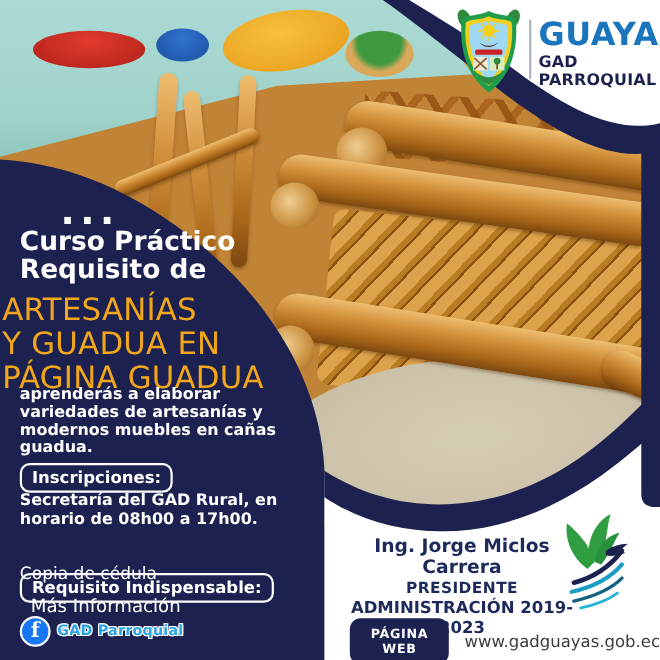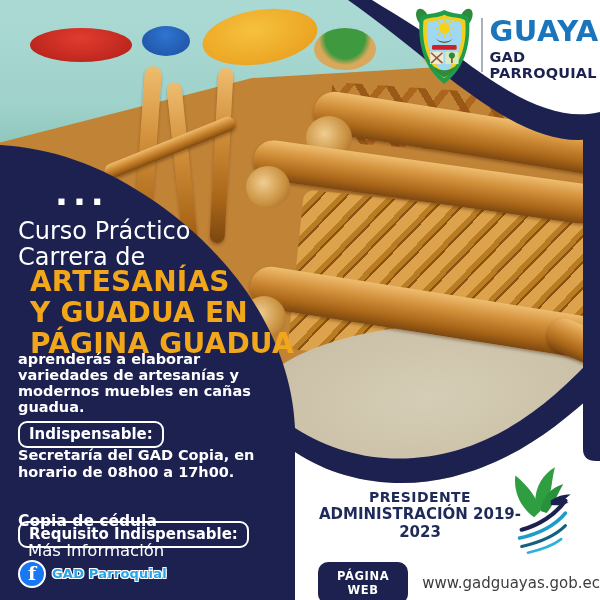--- a/index.html
+++ b/index.html
@@ -33,28 +33,28 @@
   
   svg.overlay{position:absolute;inset:0;width:600px;height:600px;}
   
   .banner{position:absolute;left:414px;top:4px;display:flex;align-items:flex-start;}
   .crest{width:66px;height:86px;}
   .divider{width:2px;height:54px;background:#a9b3bf;margin:14px 7px 0 6px;}
   .brand-name{font-size:29px;font-weight:800;color:#1b75bc;letter-spacing:.5px;line-height:30px;margin-top:12px;}
   .brand-sub{font-size:14.5px;font-weight:800;color:#1c2150;letter-spacing:.2px;margin-top:3px;}
   
   .dots{position:absolute;left:55px;top:183px;color:#fff;font-size:34px;font-weight:800;letter-spacing:5px;line-height:20px;}
-  .course{position:absolute;left:18px;top:218px;color:#fff;font-size:24px;font-weight:400;line-height:26px;}
-  .title{position:absolute;left:30px;top:266px;color:#f2a71b;font-size:28px;font-weight:700;line-height:31px;letter-spacing:.2px;}
+  .course{position:absolute;left:18px;top:206px;color:#fff;font-size:24px;font-weight:700;line-height:26px;}
+  .title{position:absolute;left:2px;top:266px;color:#f2a71b;font-size:28px;font-weight:400;line-height:31px;letter-spacing:.2px;}
   .descr{position:absolute;left:18px;top:351px;width:276px;color:#fff;font-size:14.5px;font-weight:700;line-height:16px;}
   .tagbox{display:inline-block;border:2px solid #fff;border-radius:9px;padding:2px 9px 3px;color:#fff;font-size:15px;font-weight:800;}
   .insc-box{position:absolute;left:18px;top:421px;}
   .insc-det{position:absolute;left:18px;top:447px;color:#fff;font-size:14.5px;font-weight:700;line-height:16.5px;}
   .req-box{position:absolute;left:18px;top:486px;margin-top:35px;}
-  .req-det{position:absolute;left:18px;top:512px;color:#fff;font-size:15.5px;font-weight:700;}
+  .req-det{position:absolute;left:18px;top:512px;color:#fff;font-size:15.5px;font-weight:400;}
   .masinfo{position:absolute;left:28px;top:541px;color:#fff;font-size:16.5px;font-weight:400;}
   .fbrow{position:absolute;left:18px;top:560px;display:flex;align-items:center;gap:6px;cursor:pointer;}
   .fbicon{width:28px;height:28px;border-radius:50%;background:#1877f2;border:2px solid #fff;
     color:#fff;font-weight:800;font-size:19px;display:flex;align-items:center;justify-content:center;
     font-family:"DejaVu Serif",serif;line-height:1;padding-bottom:2px;box-sizing:border-box;}
   .fbtext{color:#2ba3e8;font-size:13px;font-weight:800;line-height:14px;letter-spacing:.2px;
     text-shadow:-1px -1px 0 #fff,1px -1px 0 #fff,-1px 1px 0 #fff,1px 1px 0 #fff,0 1px 0 #fff,0 -1px 0 #fff;}
   
   .president{position:absolute;left:312px;top:488px;width:216px;text-align:center;color:#1e2a5a;}
   .pres-name{font-size:17px;font-weight:600;line-height:19px;}
@@ -141,51 +141,52 @@
     <div class="divider"></div>
     <div>
       <div class="brand-name">GUAYAS</div>
       <div class="brand-sub">GAD PARROQUIAL</div>
     </div>
   </div>
 
   <div class="dots">...</div>
   <div class="course">
     <div>Curso Práctico</div>
-    <div>Carrera de</div>
+    <div>Requisito de</div>
   </div>
   <div class="title">
     <div>ARTESANÍAS</div>
     <div>Y GUADUA EN</div>
     <div>PÁGINA GUADUA</div>
   </div>
   <div class="descr">aprenderás a elaborar variedades de artesanías y modernos muebles en cañas guadua.</div>
 
   <div class="insc-box">
-    <span class="tagbox">Indispensable:</span>
+    <span class="tagbox">Inscripciones:</span>
   </div>
   <div class="insc-det">
-    <div>Secretaría del GAD Copia, en</div>
+    <div>Secretaría del GAD Rural, en</div>
     <div>horario de 08h00 a 17h00.</div>
   </div>
 
   <div class="req-box">
     <span class="tagbox">Requisito Indispensable:</span>
   </div>
   <div class="req-det">Copia de cédula</div>
 
   <div class="masinfo">Más Información</div>
   <div class="fbrow">
     <div class="fbicon">f</div>
     <div class="fbtext">
       <div>GAD Parroquial</div>
     </div>
   </div>
 
   <div class="president">
+    <div class="pres-name">Ing. Jorge Miclos Carrera</div>
     <div class="pres-role">PRESIDENTE</div>
     <div class="pres-adm">ADMINISTRACIÓN 2019-2023</div>
   </div>
 
   <svg class="bird" viewBox="0 0 72 88">
     <path d="M30,46 C26,26 34,10 48,2 C44,16 46,26 38,40 Z" fill="#2f9e41"></path>
     <path d="M28,50 C14,40 8,24 10,10 C22,20 30,30 34,44 Z" fill="#2f9e41"></path>
     <path d="M34,44 C36,30 44,22 56,18 C50,28 48,36 40,46 Z" fill="#27913c"></path>
     <path d="M44,34 C50,30 56,28 63,28 L56,34 L61,36 C52,39 48,39 44,38 Z" fill="#1c2150"></path>
     <path d="M16,62 C32,58 48,48 58,34" stroke="#1c2150" stroke-width="4" fill="none" stroke-linecap="round"></path>

